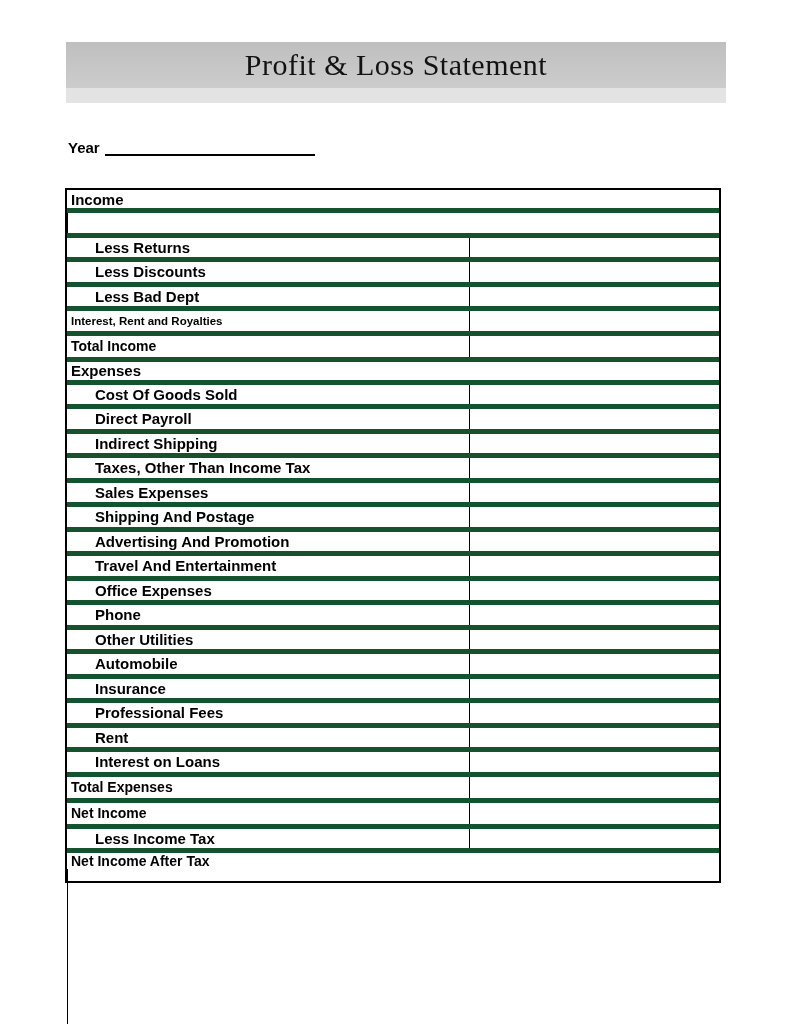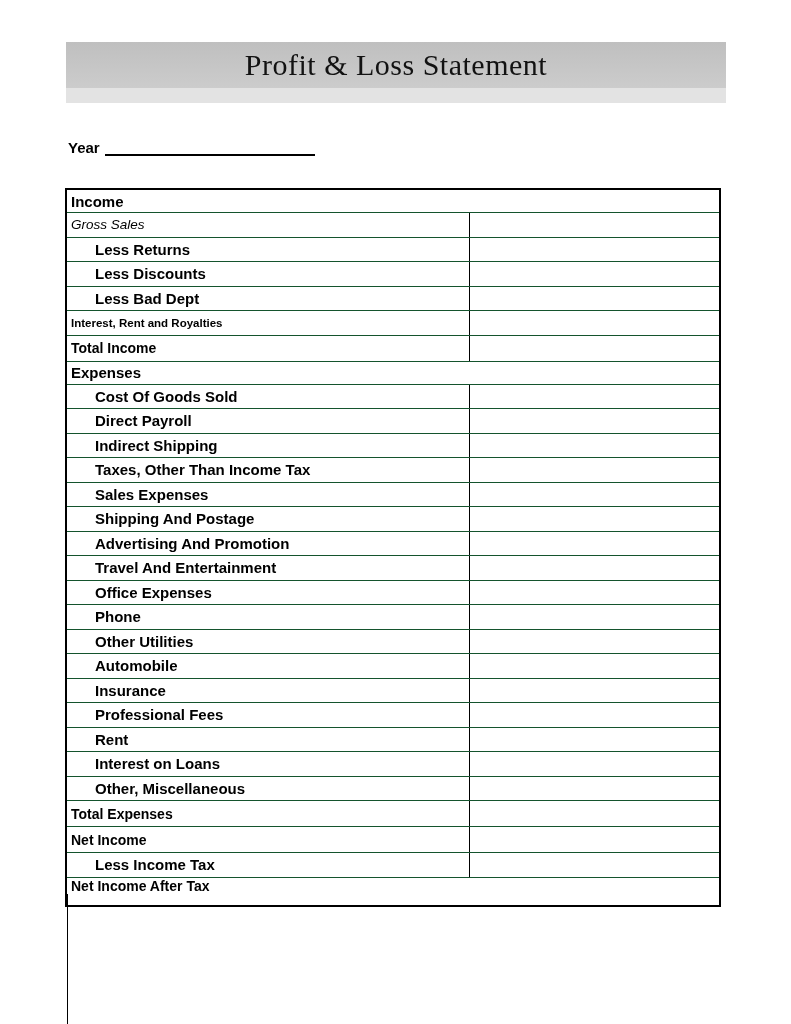--- a/index.html
+++ b/index.html
@@ -63,21 +63,21 @@
     top: 176px;
     width: 656px;
     border: 2px solid #000;
     background: #fff;
   }
 
   .row {
     display: flex;
     align-items: stretch;
     height: 24.5px;
-    border-bottom: 1px solid #14532d;
+    border-bottom: 5px solid #14532d;
   }
   .row:last-child { border-bottom: none; flex-direction: column; }
 
   .cell-label {
     flex: 1 1 auto;
     display: flex;
     align-items: center;
     padding-left: 4px;
     font-size: 11px;
     font-weight: bold;
@@ -135,21 +135,20 @@
     <span>Year</span>
     <span class="year-line"></span>
   </div>
 
   <div class="pl-table">
       <div class="row row-section">
       <div class="cell-label">Income</div>
 
     </div>
       <div class="row row-gross">
-      <div class="cell-label">Gross Sales</div>
       <div class="cell-value"></div>
     </div>
       <div class="row row-sub">
       <div class="cell-label">Less Returns</div>
       <div class="cell-value"></div>
     </div>
       <div class="row row-sub">
       <div class="cell-label">Less Discounts</div>
       <div class="cell-value"></div>
     </div>
@@ -226,24 +225,20 @@
       <div class="cell-value"></div>
     </div>
       <div class="row row-sub">
       <div class="cell-label">Rent</div>
       <div class="cell-value"></div>
     </div>
       <div class="row row-sub">
       <div class="cell-label">Interest on Loans</div>
       <div class="cell-value"></div>
     </div>
-      <div class="row row-sub">
-      <div class="cell-label">Other, Miscellaneous</div>
-      <div class="cell-value"></div>
-    </div>
       <div class="row row-total">
       <div class="cell-label">Total Expenses</div>
       <div class="cell-value"></div>
     </div>
       <div class="row row-total">
       <div class="cell-label">Net Income</div>
       <div class="cell-value"></div>
     </div>
       <div class="row row-sub">
       <div class="cell-label">Less Income Tax</div>

